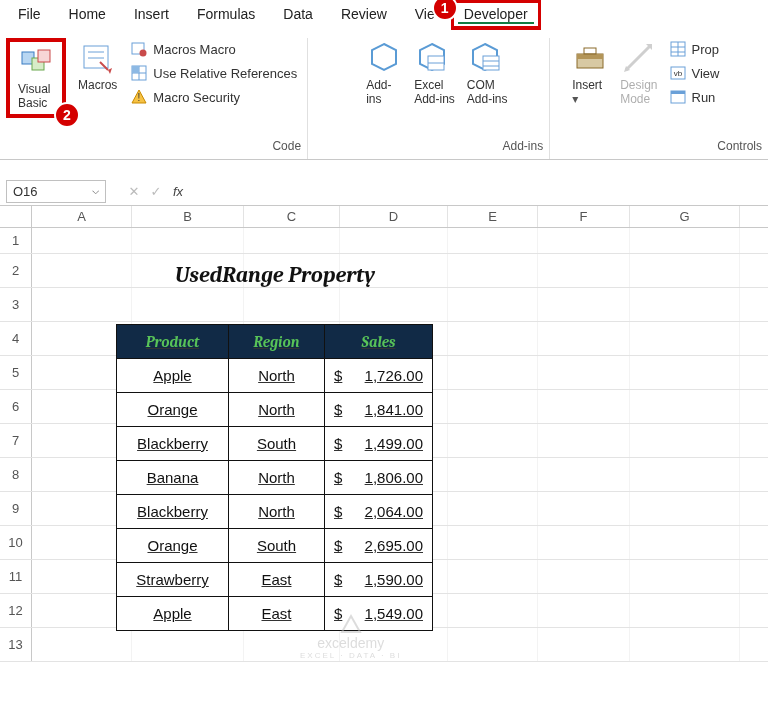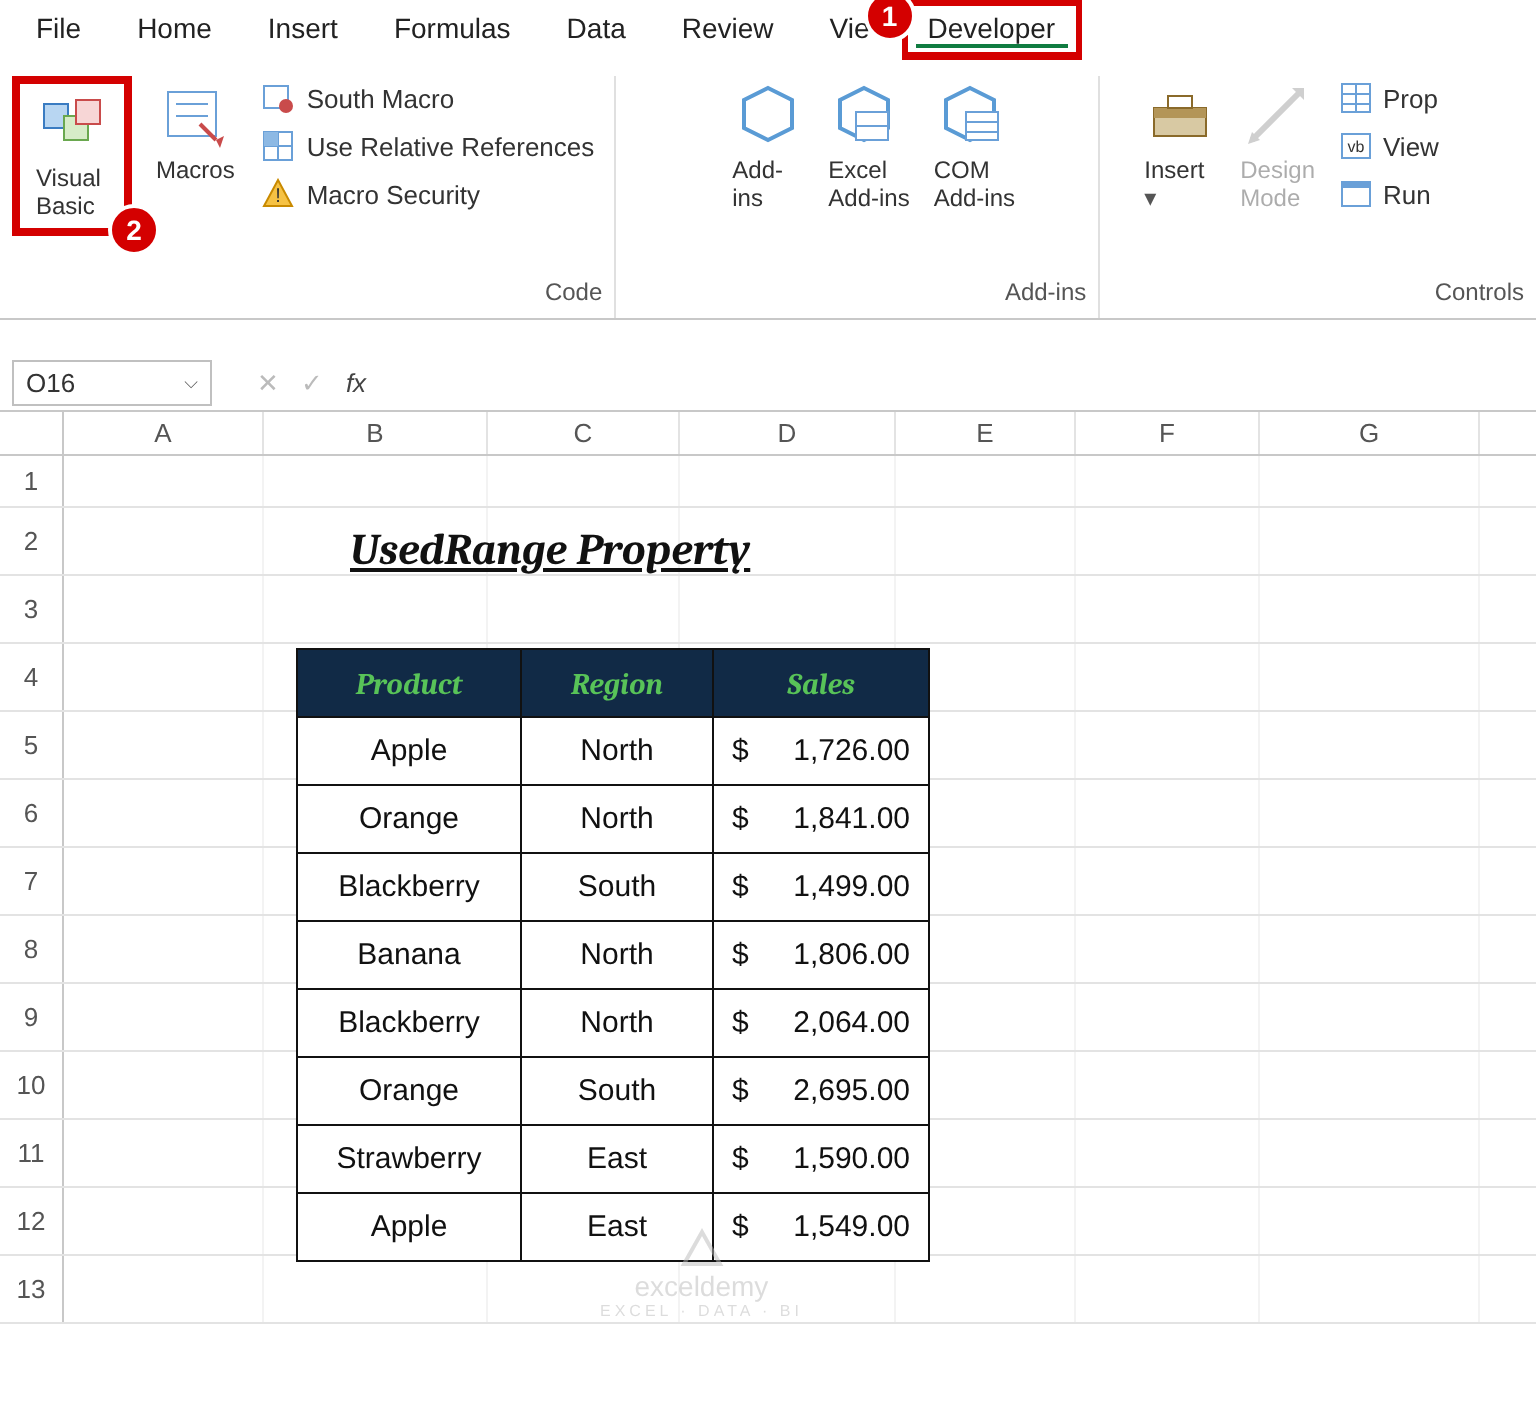--- a/index.html
+++ b/index.html
@@ -154,27 +154,27 @@
     display:flex;align-items:center;justify-content:center;
     background:#fff;
   }
   .cell { border-right: 1px solid #f3f3f3; }
   
   .title {
     position: absolute;
     left: 175px; top: 34px;
     font: italic 700 22px "Cambria", Georgia, serif;
     color: #111;
-    text-decoration: underline;
   }
   
   .dtable {
     position: absolute;
-    left: 148px; top: 96px;
+    left: 116px; top: 96px;
     border-collapse: collapse;
+    text-decoration: underline;
   }
   .dtable th, .dtable td {
     border: 1px solid #111;
     height: 34px;
     text-align: center;
     font-size: 15px;
   }
   .dtable th {
     background: #112a46;
     color: #58c358;
@@ -234,21 +234,21 @@
             <polygon points="30,30 34,28 32,34" fill="#c94b4b"></polygon>
           </svg>
         <span>Macros</span>
       </div>
       <div class="vstack" style="margin-left:4px">
         <div class="small-btn">
           <svg class="sico" viewBox="0 0 16 16">
               <rect x="1" y="2" width="12" height="11" fill="#fff" stroke="#6aa0d8"></rect>
               <circle cx="12" cy="12" r="3.5" fill="#c94b4b"></circle>
             </svg>
-          <span>South Macro</span>
+          <span>Macros Macro</span>
         </div>
         <div class="small-btn">
           <svg class="sico" viewBox="0 0 16 16">
               <rect x="1" y="1" width="14" height="14" fill="#fff" stroke="#6aa0d8"></rect>
               <line x1="1" y1="8" x2="15" y2="8" stroke="#6aa0d8"></line>
               <line x1="8" y1="1" x2="8" y2="15" stroke="#6aa0d8"></line>
               <rect x="1" y="1" width="7" height="7" fill="#8db9e4"></rect>
             </svg>
           <span>Use Relative References</span>
         </div>

